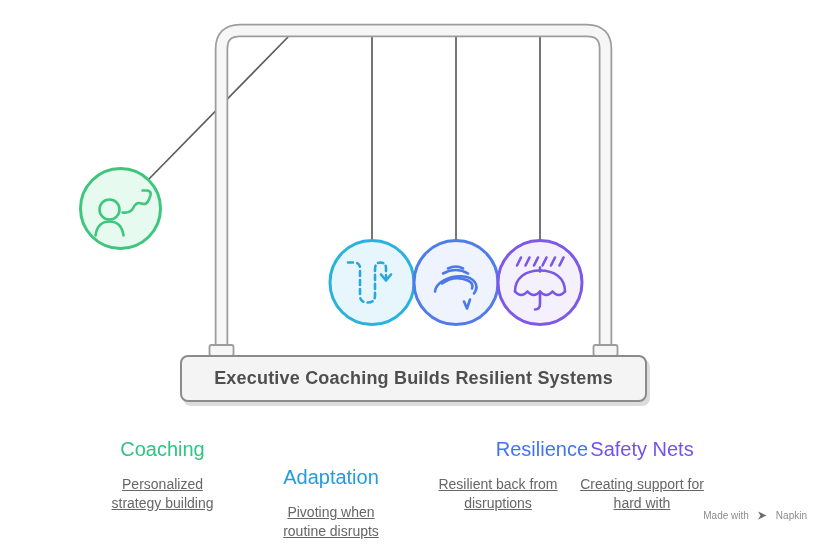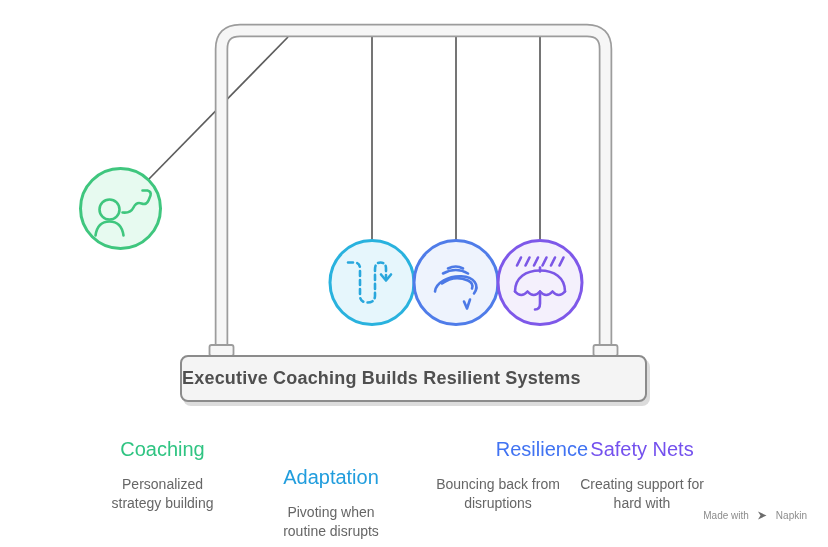--- a/index.html
+++ b/index.html
@@ -12,27 +12,27 @@
   .frame-outer{fill:none;stroke:#9c9c9c;stroke-width:13.5;}
   .frame-inner{fill:none;stroke:#f6f6f6;stroke-width:10;}
   .foot{fill:#f6f6f6;stroke:#9c9c9c;stroke-width:1.8;}
   .ball{stroke-width:3;}
   .icon{fill:none;stroke-width:2.6;stroke-linecap:round;stroke-linejoin:round;}
   .dashed{stroke-dasharray:5 4;}
   .base{
     position:absolute;left:180px;top:355px;width:467px;height:47px;
     box-sizing:border-box;background:#f4f4f4;border:2.5px solid #8b8b8b;
     border-radius:8px;box-shadow:3px 4px 0 #dcdcdc;
-    display:flex;align-items:center;justify-content:flex-start;
+    display:flex;align-items:center;justify-content:center;
   }
   .base-title{font-size:18px;font-weight:700;color:#4f4f4f;letter-spacing:.2px;}
   .col{position:absolute;top:436px;width:180px;text-align:center;}
   .col h3{margin:0 0 13px 0;font-size:20px;font-weight:400;line-height:26px;}
   .col .desc{font-size:14px;color:#666666;line-height:19px;}
-  .col .desc span{display:block;}
+  .col .desc span{display:block;text-decoration:underline;}
   .footer{
     position:absolute;top:510px;right:21px;display:flex;align-items:center;gap:8px;
     font-size:10px;color:#8c8c8c;
   }
   .napkin-logo{display:inline-block;}
 </style>
 </head>
 <body>
 
 <div class="canvas">
@@ -107,21 +107,21 @@
     <h3 style="color: rgb(33, 157, 221); margin-top: 28px;">Adaptation</h3>
     <div class="desc">
       <span>Pivoting when</span>
       <span>routine disrupts</span>
     </div>
   </div>
 
   <div class="col" style="left:408px">
     <h3 style="color: rgb(65, 115, 242); text-align: right;">Resilience</h3>
     <div class="desc">
-      <span>Bouncing back from</span>
+      <span>Resilient back from</span>
       <span>disruptions</span>
     </div>
   </div>
 
   <div class="col" style="left:552px">
     <h3 style="color: rgb(116, 81, 238);">Safety Nets</h3>
     <div class="desc">
       <span>Creating support for</span>
       <span>hard with</span>
     </div>

